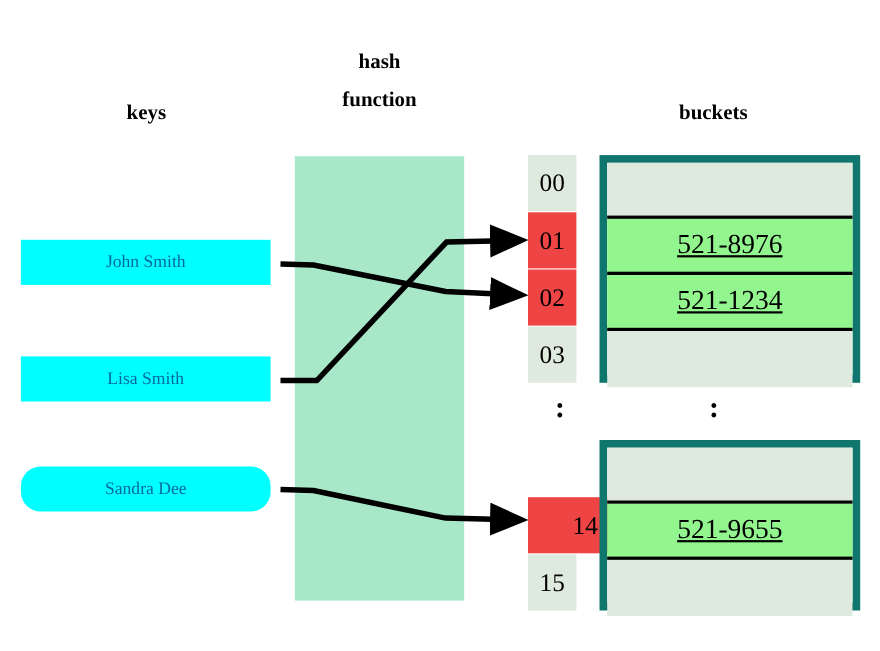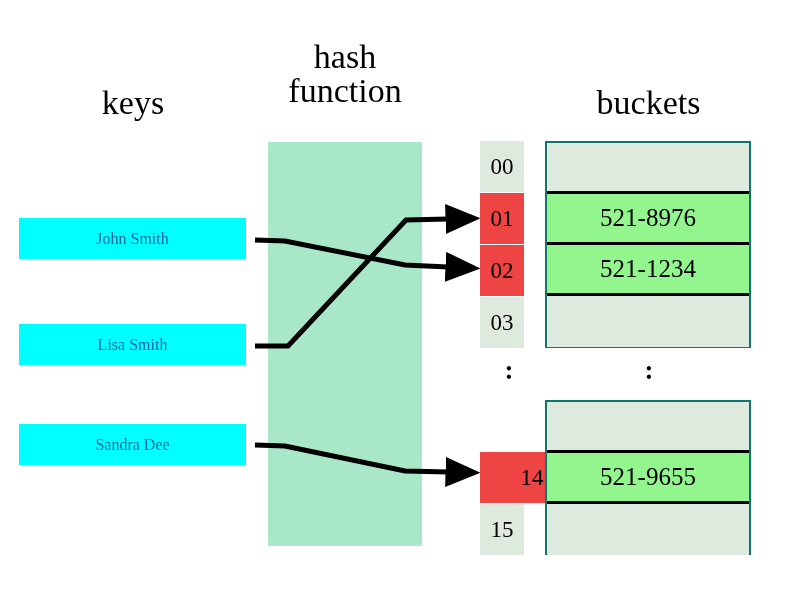--- a/index.html
+++ b/index.html
@@ -12,22 +12,22 @@
     width: 800px;
     height: 592px;
     background: #ffffff;
     overflow: hidden;
     font-family: "Liberation Serif", "DejaVu Serif", serif;
   }
 
   
   .heading {
     position: absolute;
-    font-weight: normal;
-    font-size: 34px;
+    font-weight: bold;
+    font-size: 19px;
     color: #000000;
     text-align: center;
     line-height: 34px;
     white-space: pre;
   }
   #heading-keys   { left: 33px;  top: 86px;  width: 200px; }
   #heading-hash   { left: 245px; top: 40px;  width: 200px; }
   #heading-buckets{ left: 545px; top: 86px;  width: 207px; }
 
   
@@ -38,21 +38,21 @@
     font-size: 16px;
     display: flex;
     align-items: center;
     justify-content: center;
     left: 19px;
     width: 227px;
     height: 41px;
   }
   #key-0 { top: 218px; }
   #key-1 { top: 324px; }
-  #key-2 { top: 424px; }
+  #key-2 { top: 424px; border-radius: 18px; }
 
   
   #hash-column {
     position: absolute;
     left: 268px;
     top: 142px;
     width: 154px;
     height: 404px;
     background: #a8e8c8;
   }
@@ -69,23 +69,24 @@
     font-size: 23px;
     color: #000000;
   }
   .index-empty  { background: #dfeade; }
   .index-filled { background: #ef4444; }
 
   
   .bucket-group {
     position: absolute;
     left: 545px;
-    width: 206px;
-    border: 2px solid #0f766e;
+    width: 237px;
+    border: 7px solid #0f766e;
     box-sizing: border-box;
+    text-decoration: underline;
   }
   #bucket-group-top    { top: 141px; height: 207px; }
   #bucket-group-bottom { top: 400px; height: 155px; }
 
   .bucket-cell {
     height: 51px;
     box-sizing: border-box;
     display: flex;
     align-items: center;
     justify-content: center;

